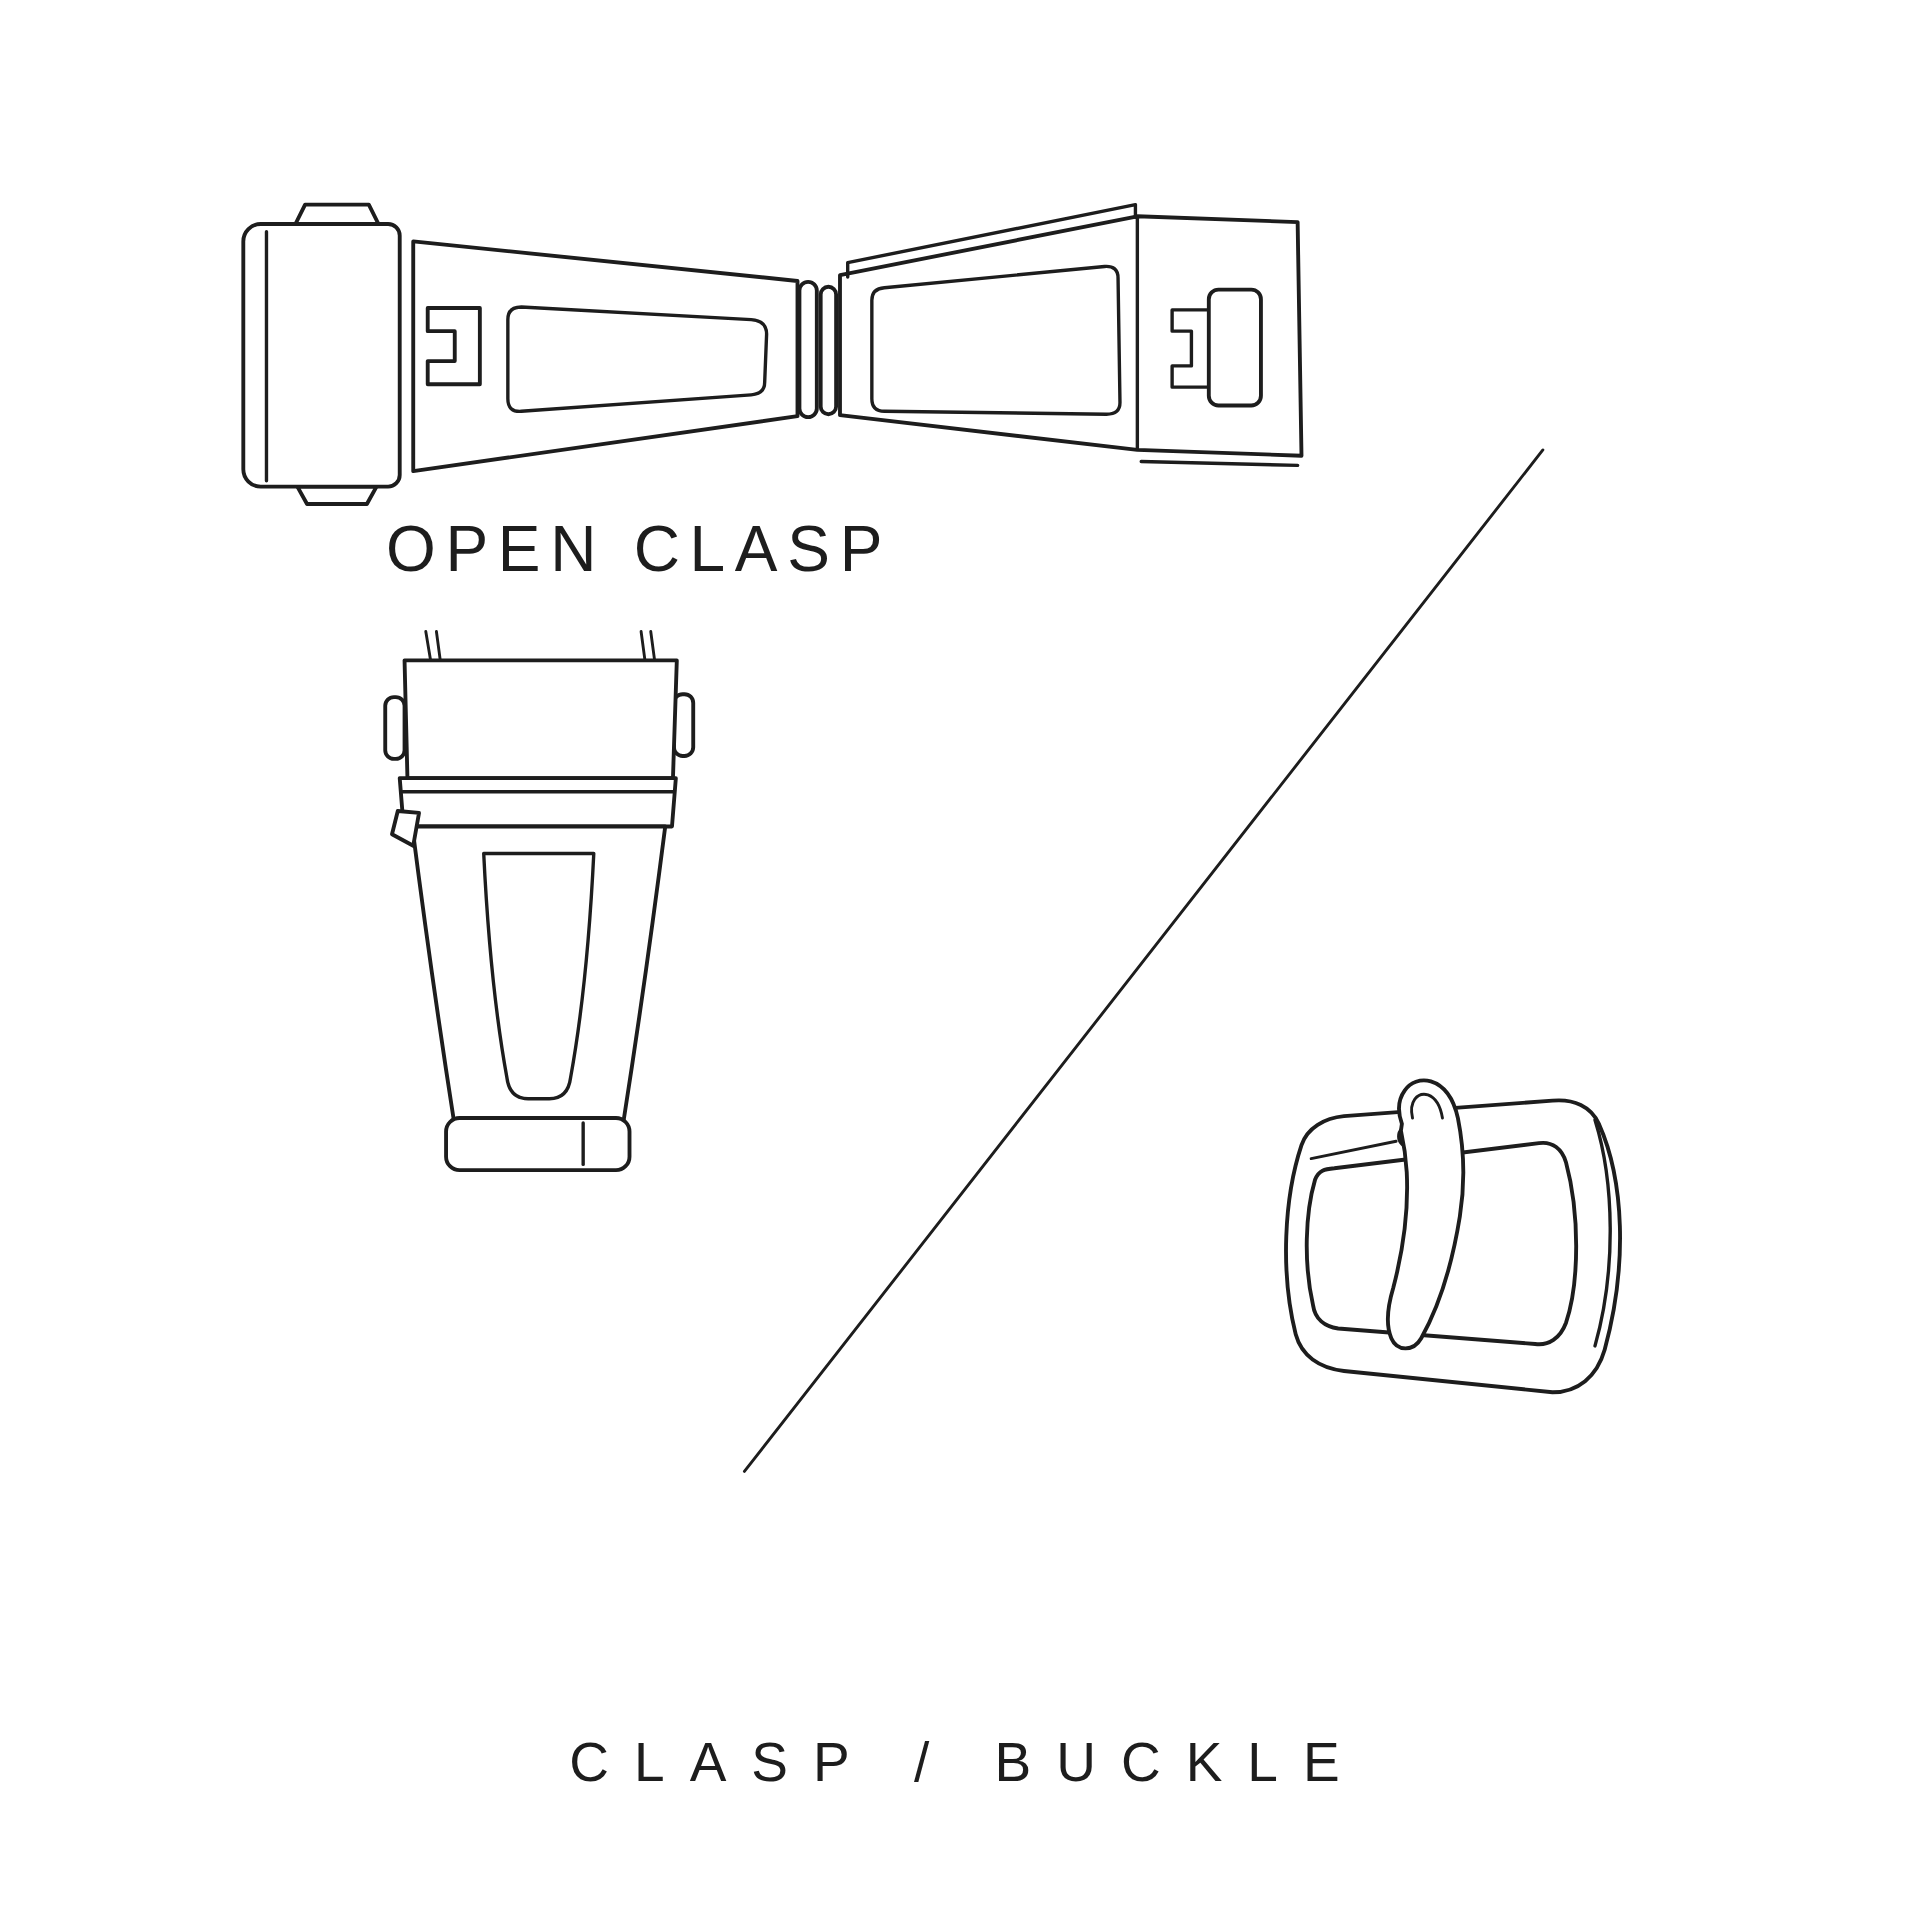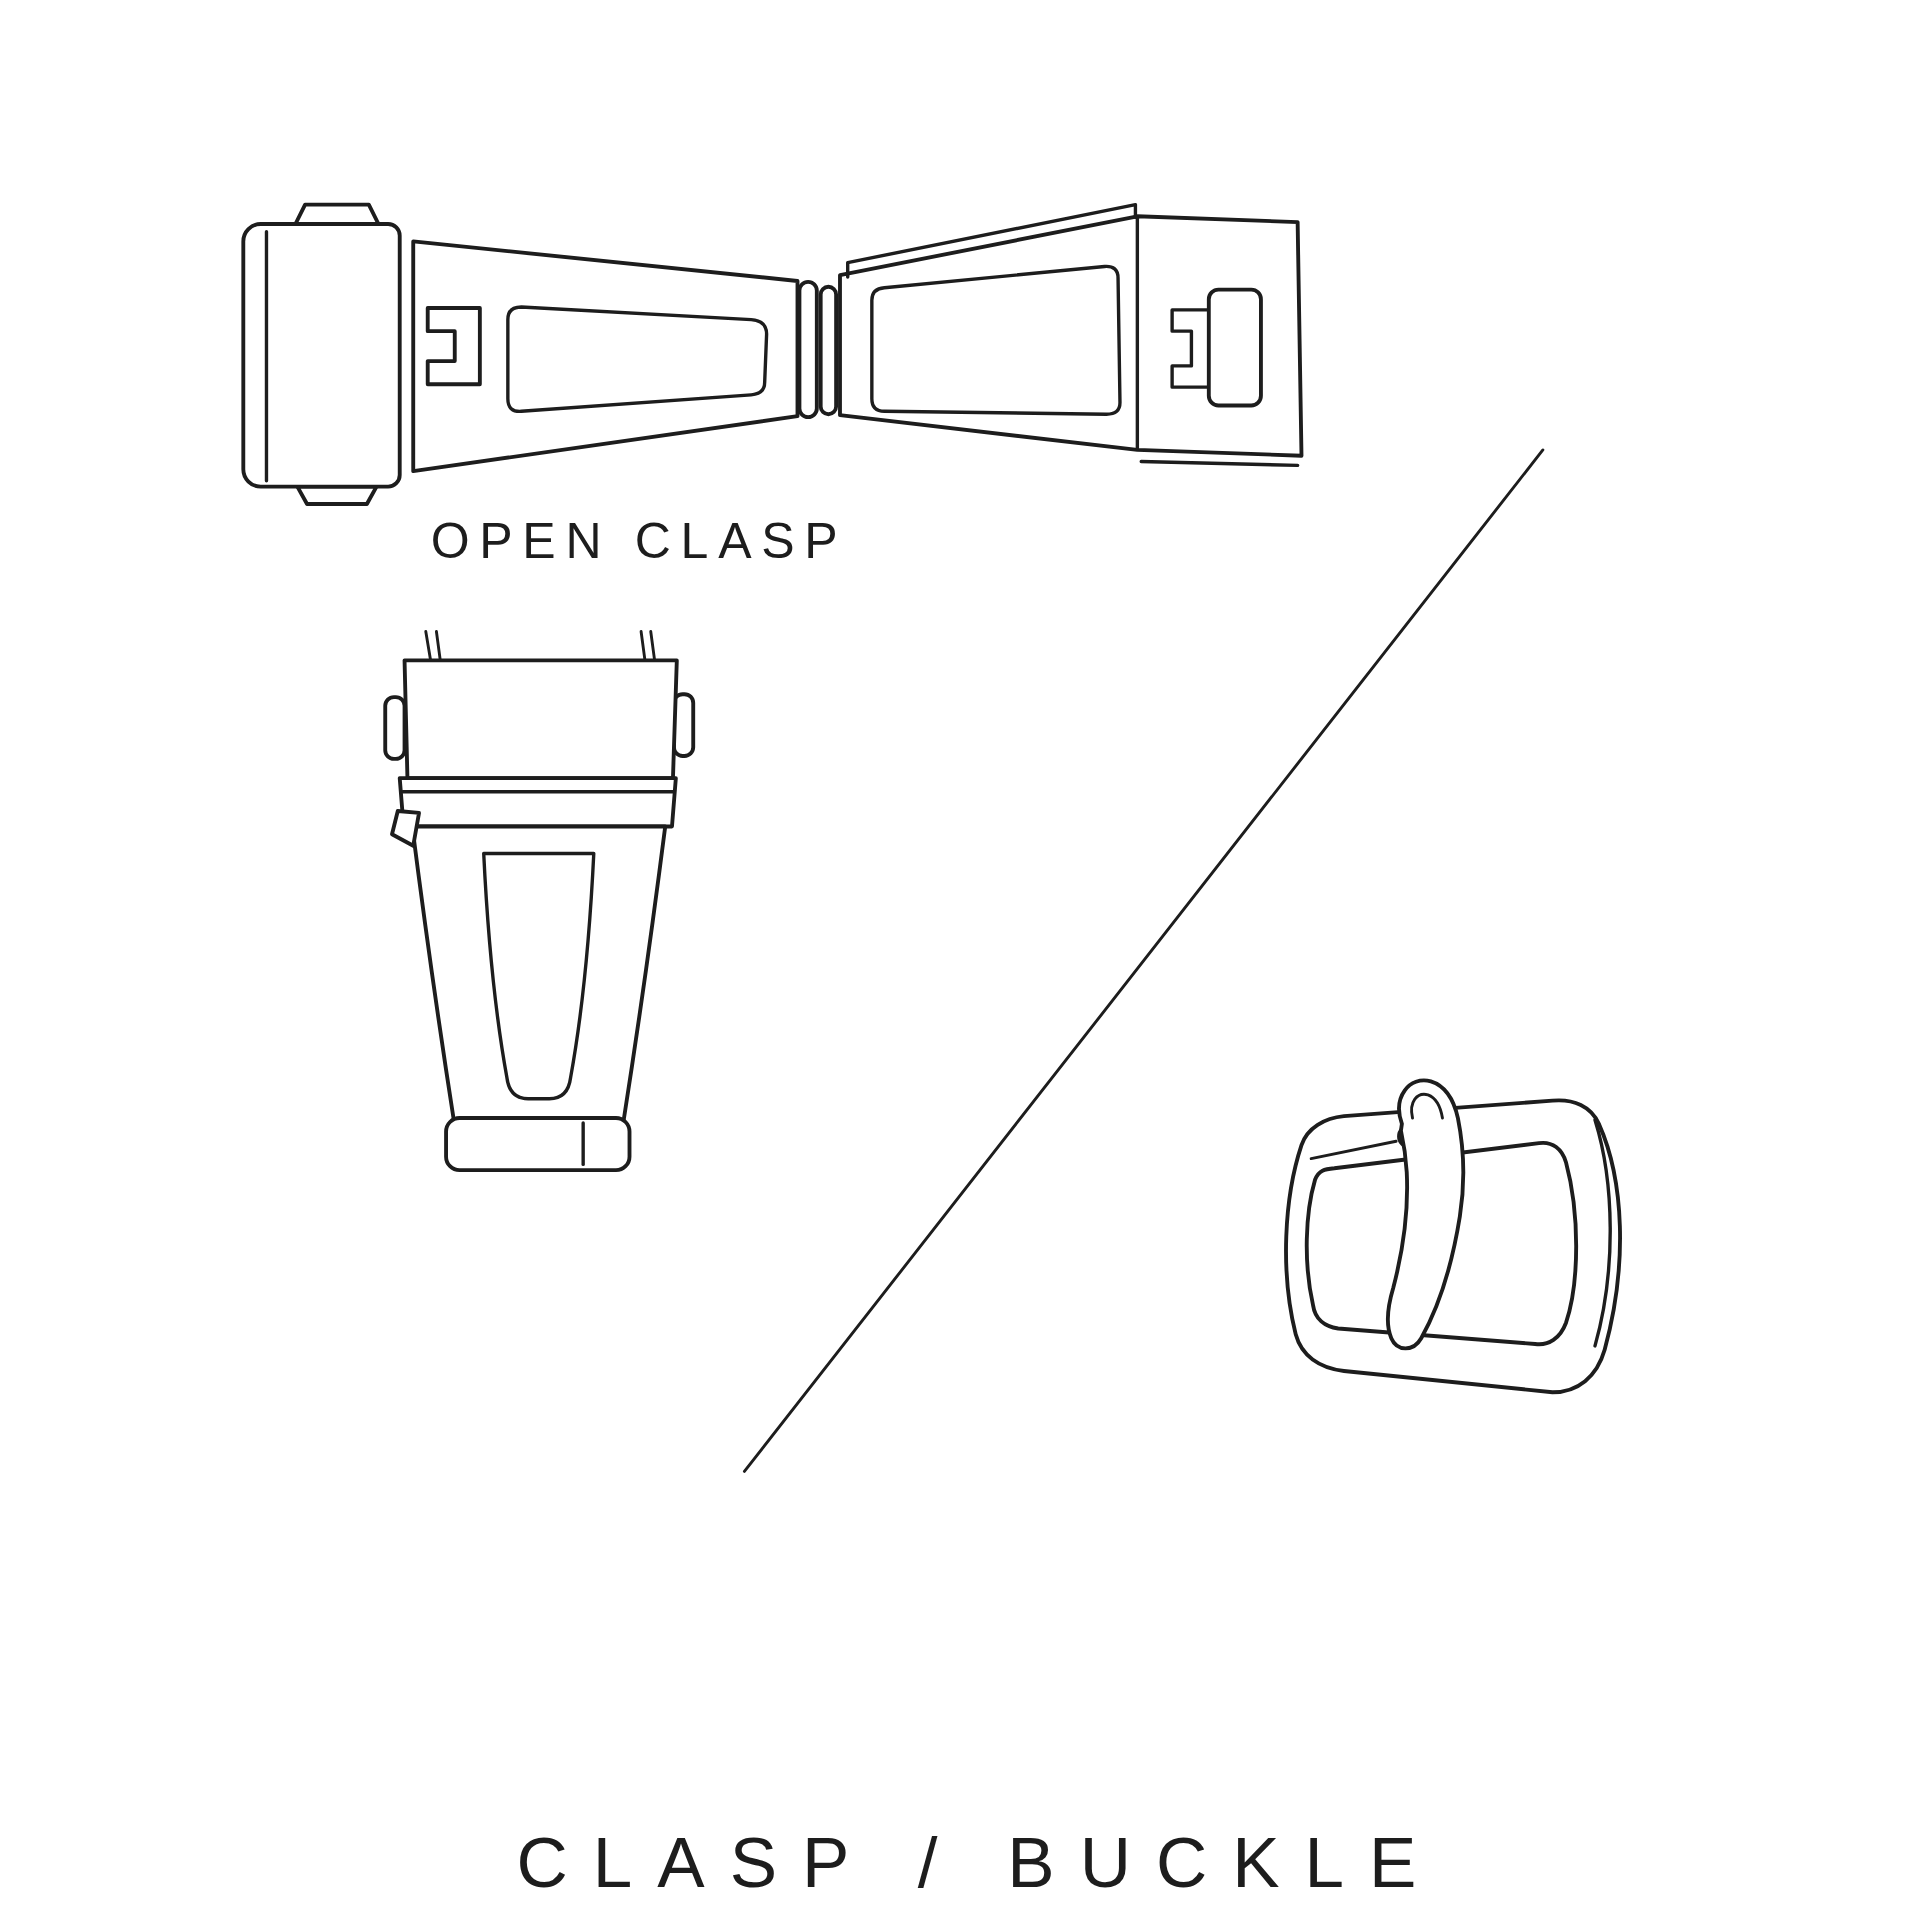--- a/index.html
+++ b/index.html
@@ -18,38 +18,37 @@
   .artwork{position:absolute;left:0;top:0;}
   
   .s{fill:#ffffff;stroke:var(--line-color);stroke-width:4;stroke-linejoin:round;stroke-linecap:round;}
   
   .o{fill:none;stroke:var(--line-color);stroke-width:3.5;stroke-linejoin:round;stroke-linecap:round;}
   .thin{stroke-width:3;}
   .caption{
     position:absolute;
     transform:translateX(-50%);
     color:var(--line-color);
-    font-size:50px;
+    font-size:64px;
     font-weight:400;
     letter-spacing:9.7px;
     white-space:nowrap;
   }
   .caption-open{left:639px;top:512px;}
   .caption-closed{left:541px;top:1251px;}
   .main-title{
     position:absolute;
     transform:translateX(-50%);
     left:967px;
-    top:1822px;
+    top:1730px;
     color:var(--line-color);
-    font-size:71px;
+    font-size:55px;
     font-weight:400;
     letter-spacing:25px;
     white-space:nowrap;
-    margin-left:12px;
   }
 </style>
 </head>
 <body>
 
 <div class="canvas">
 
   <svg class="artwork" width="1931" height="1931" viewBox="0 0 2000 2000">
 
     <g>

